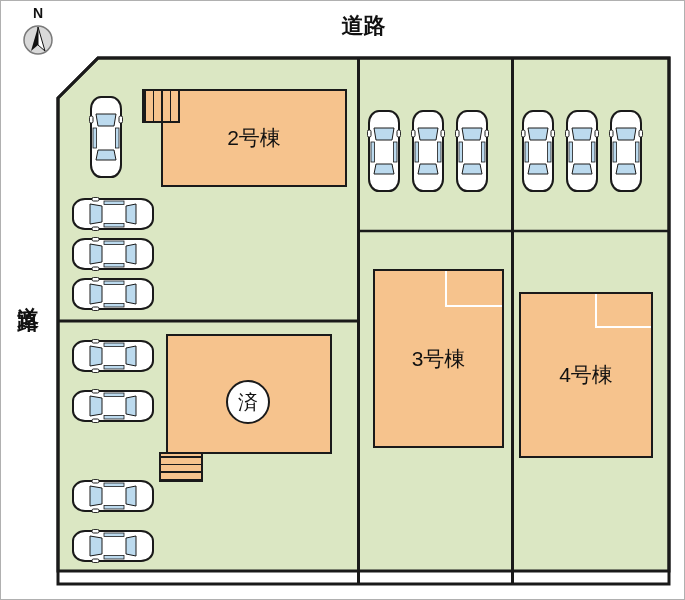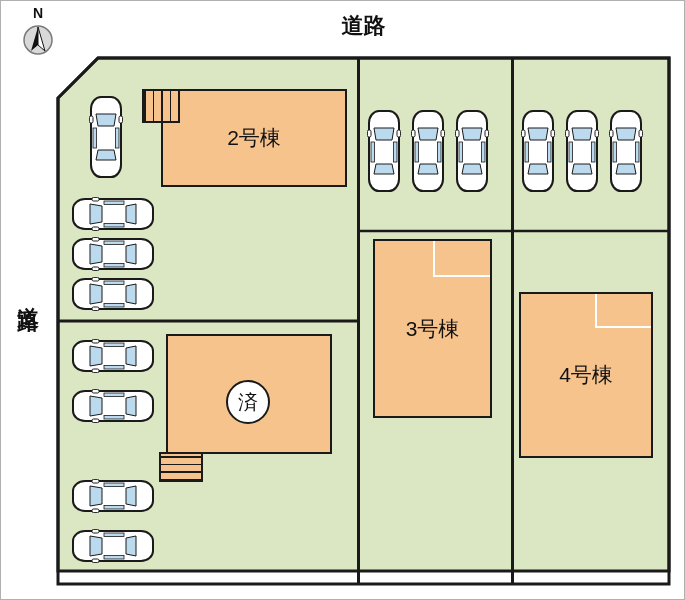--- a/index.html
+++ b/index.html
@@ -88,21 +88,21 @@
   </div>
   <div class="stairs v" style="left:141px;top:88px;width:38px;height:34px;"></div>
 
   <div class="building" style="left:165px;top:333px;width:166px;height:120px;">
     <div class="sold-circle" style="left:58px;top:44px;">
       <span>済</span>
     </div>
   </div>
   <div class="stairs h" style="left:158px;top:451px;width:44px;height:30px;"></div>
 
-  <div class="building" style="left:372px;top:238px;width:119px;height:179px;">
+  <div class="building" style="left:372px;top:268px;width:131px;height:179px;">
     <div class="notch" style="width:57px;height:36px;"></div>
     <span class="blabel">3号棟</span>
   </div>
 
   <div class="building" style="left:518px;top:263px;width:134px;height:166px;margin-top:28px;">
     <div class="notch" style="width:56px;height:34px;"></div>
     <span class="blabel">4号棟</span>
   </div>
 
   <div class="layer">

